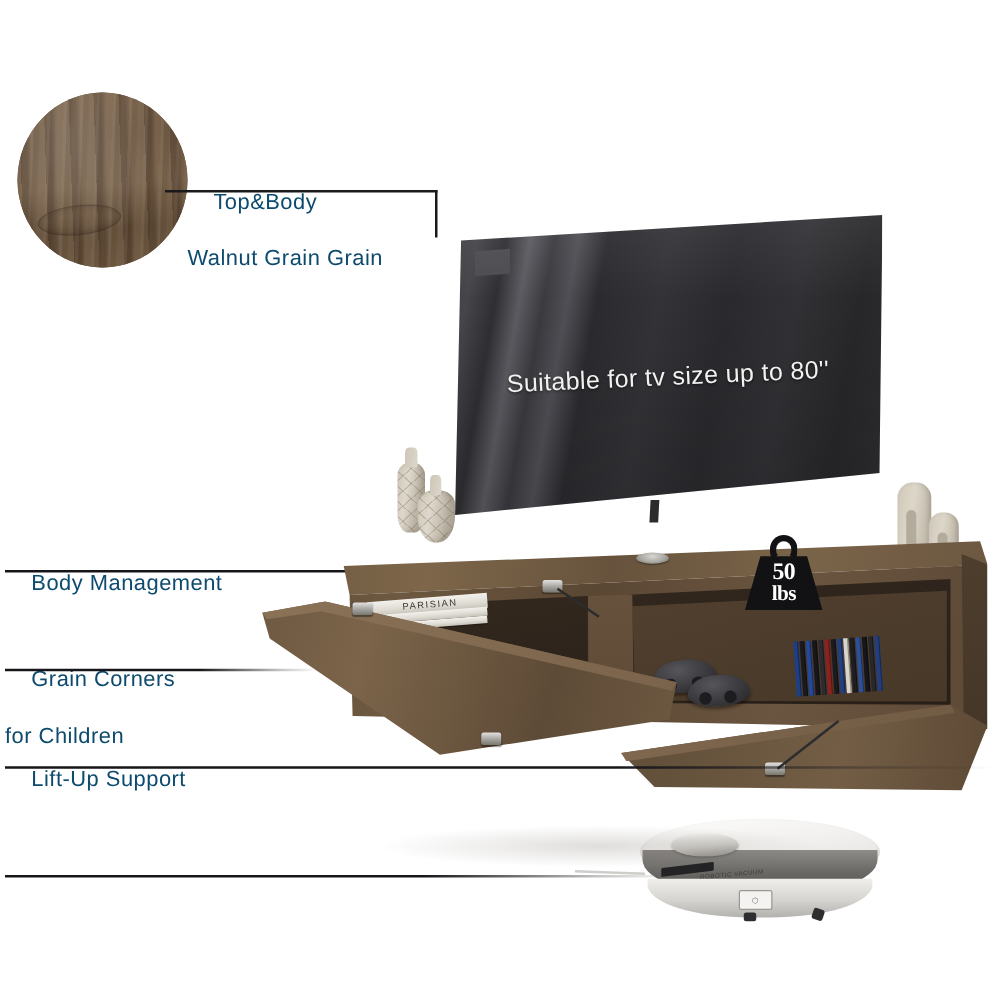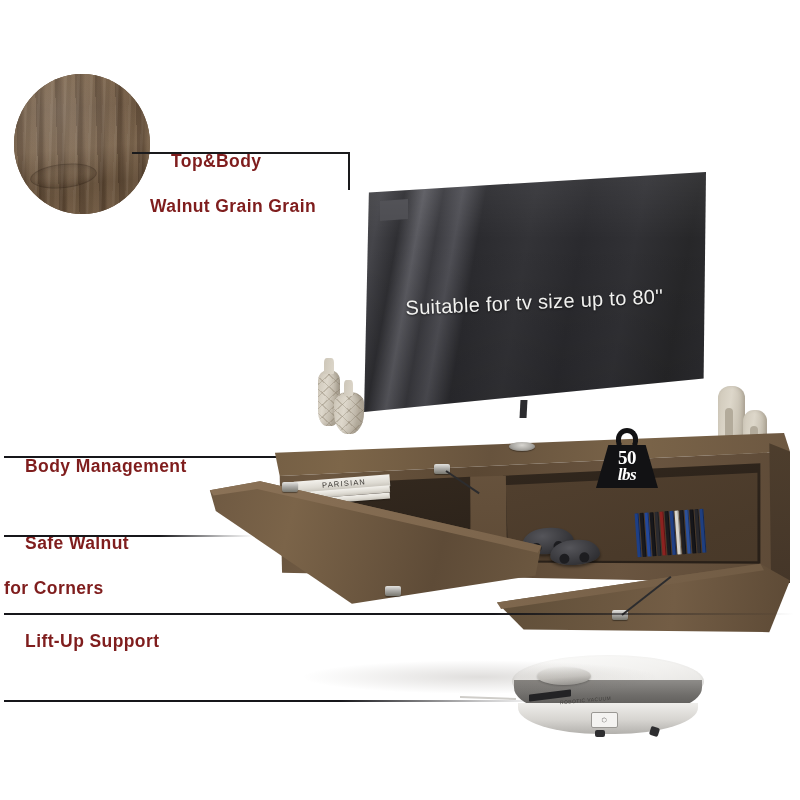--- a/index.html
+++ b/index.html
@@ -16,26 +16,26 @@
     position: relative;
     width: 800px;
     height: 800px;
     overflow: hidden;
     background: #ffffff;
   }
 
   
   .callout {
     position: absolute;
-    color: #7f1d1d;
+    color: #0c4a6e;
     font-size: 17.5px;
     letter-spacing: 0.4px;
     line-height: 1.30;
     white-space: pre;
-    font-weight: 700;
+    font-weight: 400;
   }
   .callout .cl-line2 { display: block; }
 
   
   .rule {
     position: absolute;
     height: 2px;
     background: #1a1a1c;
   }
   .rule.fade {
@@ -351,21 +351,21 @@
     flex-direction: column;
     align-items: center;
     justify-content: center;
     color: #ffffff;
     font-family: "Liberation Serif", serif;
     font-weight: 700;
     line-height: 0.96;
     pointer-events: none;
   }
   .wb-num { font-size: 19px; letter-spacing: -0.5px; }
-  .wb-unit { font-size: 17px; letter-spacing: -0.5px; font-style: italic; }
+  .wb-unit { font-size: 17px; letter-spacing: -0.5px; }
 
   
   .robot { position: absolute; left: 512px; top: 655px; width: 192px; height: 92px; }
   .rb-top {
     position: absolute;
     left: 0; top: 0;
     width: 100%; height: 58%;
     border-radius: 50%;
     background: linear-gradient(170deg, #fcfcfb 0%, #f2f1ef 45%, #dddcd9 100%);
     box-shadow: inset 0 -2px 4px rgba(0,0,0,0.10);
@@ -567,26 +567,26 @@
   <div class="weight-badge" style="left:596px; top:428px;">
     <div class="wb-handle"></div>
     <div class="wb-body"></div>
     <div class="wb-text">
       <span class="wb-num">50</span>
       <span class="wb-unit">lbs</span>
     </div>
   </div>
 
   <div class="callout" style="left:4px; top:509px;">
-    <span>Safe Walnut</span>
-    <span class="cl-line2">for Corners</span>
+    <span>Grain Corners</span>
+    <span class="cl-line2">for Children</span>
   </div>
   <div class="rule fade" style="left:4px; top:535px; width:250px;"></div>
 
-  <div class="callout" style="left:4px; top:607px;text-align:center;">
+  <div class="callout" style="left:4px; top:589px;text-align:center;">
     <span>Lift-Up Support</span>
   </div>
   <div class="rule fade" style="left:4px; top:613px; width:790px;"></div>
 
   <div class="rule fade" style="left:4px; top:700px; width:540px;"></div>
 
   <div class="robot">
     <div class="rb-cord"></div>
     <div class="rb-top"></div>
     <div class="rb-band"></div>

